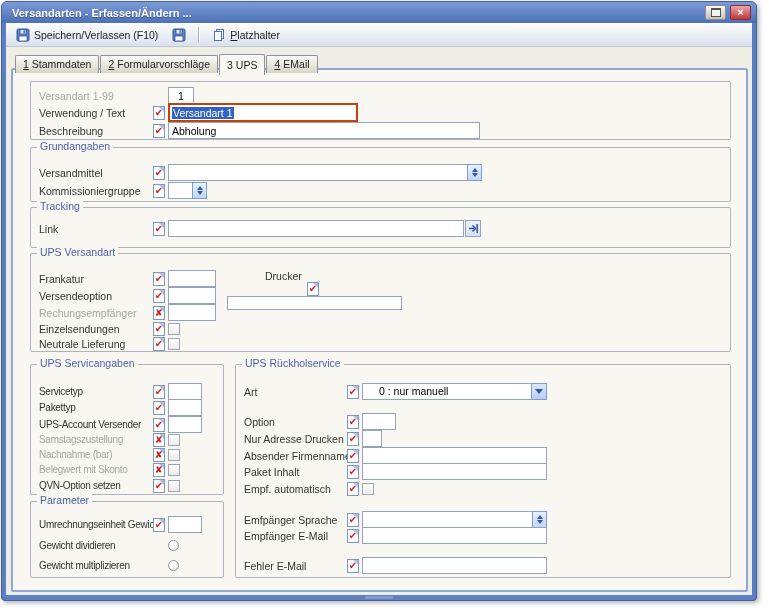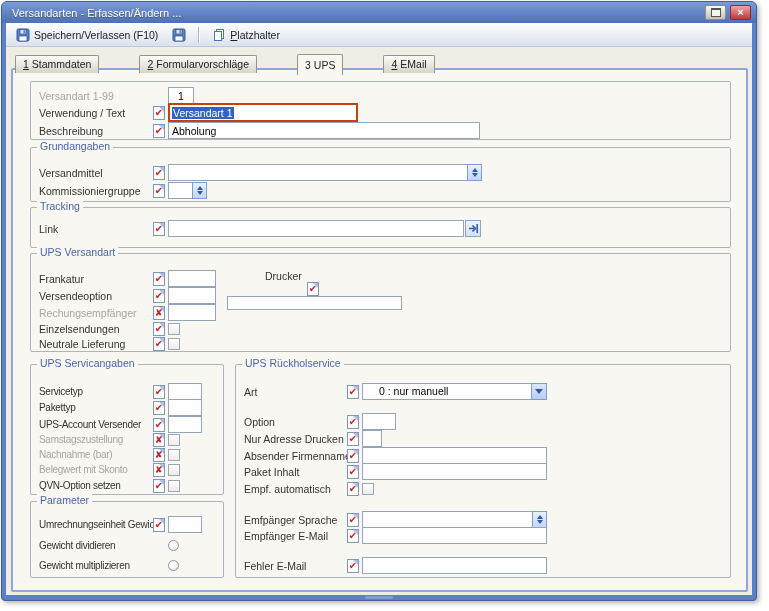--- a/index.html
+++ b/index.html
@@ -3,41 +3,41 @@
 <meta charset="utf-8">
 <style>
   html,body{margin:0;padding:0;background:#ffffff;font-family:"Liberation Sans","DejaVu Sans",sans-serif;}
   .stage{position:relative;width:769px;height:611px;overflow:hidden;}
 
   
   .window{position:absolute;left:1px;top:1px;width:756px;height:600px;background:#5b80c4;
           border:1px solid #44609c;border-radius:6px 6px 4px 4px;box-shadow:2px 2px 5px rgba(0,0,0,.30);box-sizing:border-box;}
   .titlebar{height:21px;display:flex;align-items:center;padding:0 5px 0 10px;
             background:linear-gradient(#7b9ad6,#4d71b6);border-radius:5px 5px 0 0;}
-  .title{color:#fff;font-size:11px;font-weight:normal;text-shadow:0 1px 1px rgba(0,0,0,.35);white-space:nowrap;}
+  .title{color:#fff;font-size:11px;font-weight:bold;text-shadow:0 1px 1px rgba(0,0,0,.35);white-space:nowrap;}
   .win-controls{margin-left:auto;display:flex;gap:4px;align-items:center;}
   .win-btn{width:21px;height:15px;border-radius:2px;display:flex;align-items:center;justify-content:center;box-sizing:border-box;cursor:default;}
   .win-btn.max{background:linear-gradient(#fafaf6,#c2c2ba);border:1px solid #8e8e86;}
   .max-glyph{width:8px;height:6px;border:1px solid #55554e;border-top-width:2px;background:#f4f4ef;}
   .win-btn.close{background:linear-gradient(#eba5a7,#bd383b);border:1px solid #8e2b2e;color:#fff;font-weight:bold;font-size:11px;line-height:1;}
   .window::after{content:"";position:absolute;left:50%;bottom:1px;transform:translateX(-50%);
                  width:28px;height:3px;border-radius:2px;background:#7f9cd4;}
 
   .content{position:absolute;left:4px;right:4px;top:21px;bottom:5px;background:#efede4;overflow:hidden;}
 
   
   .toolbar{height:24px;display:flex;align-items:center;gap:2px;padding:0 4px;
            background:linear-gradient(#fefefc,#dbe2ee);border-bottom:1px solid #c0c9da;box-sizing:border-box;}
   .tb-btn{display:inline-flex;align-items:center;gap:4px;height:20px;padding:0 5px;background:transparent;
           border:1px solid transparent;border-radius:2px;font-size:10.5px;color:#222;white-space:nowrap;cursor:default;}
   .tb-sep{width:1px;height:16px;background:#a9b2c3;border-right:1px solid #fff;margin:0 4px;}
   .u{text-decoration:underline;}
 
   
-  .tabstrip{position:relative;height:26px;padding-left:9px;display:flex;align-items:flex-end;gap:39px;}
+  .tabstrip{position:relative;height:26px;padding-left:9px;display:flex;align-items:flex-end;}
   .tab{position:relative;box-sizing:border-box;height:18px;padding:2px 7px 0;margin-right:1px;font-size:10.5px;color:#222;
        background:linear-gradient(#fcfbf8,#d7d4c7);border:1px solid #8e939e;border-bottom:none;border-radius:2px 2px 0 0;z-index:1;cursor:default;white-space:nowrap;}
   .tab .num{margin-right:3px;}
   .tab.active{height:21px;margin-bottom:-2px;padding-top:4px;background:#f8f7f1;z-index:5;}
 
   
   .panel{position:absolute;left:5px;top:45px;width:737px;height:524px;box-sizing:border-box;
          border:2px solid #8ea6da;border-radius:2px;background:#f8f7f1;}
 
   .group{position:absolute;border:1px solid #aeb4bf;border-radius:2px;box-sizing:border-box;}

